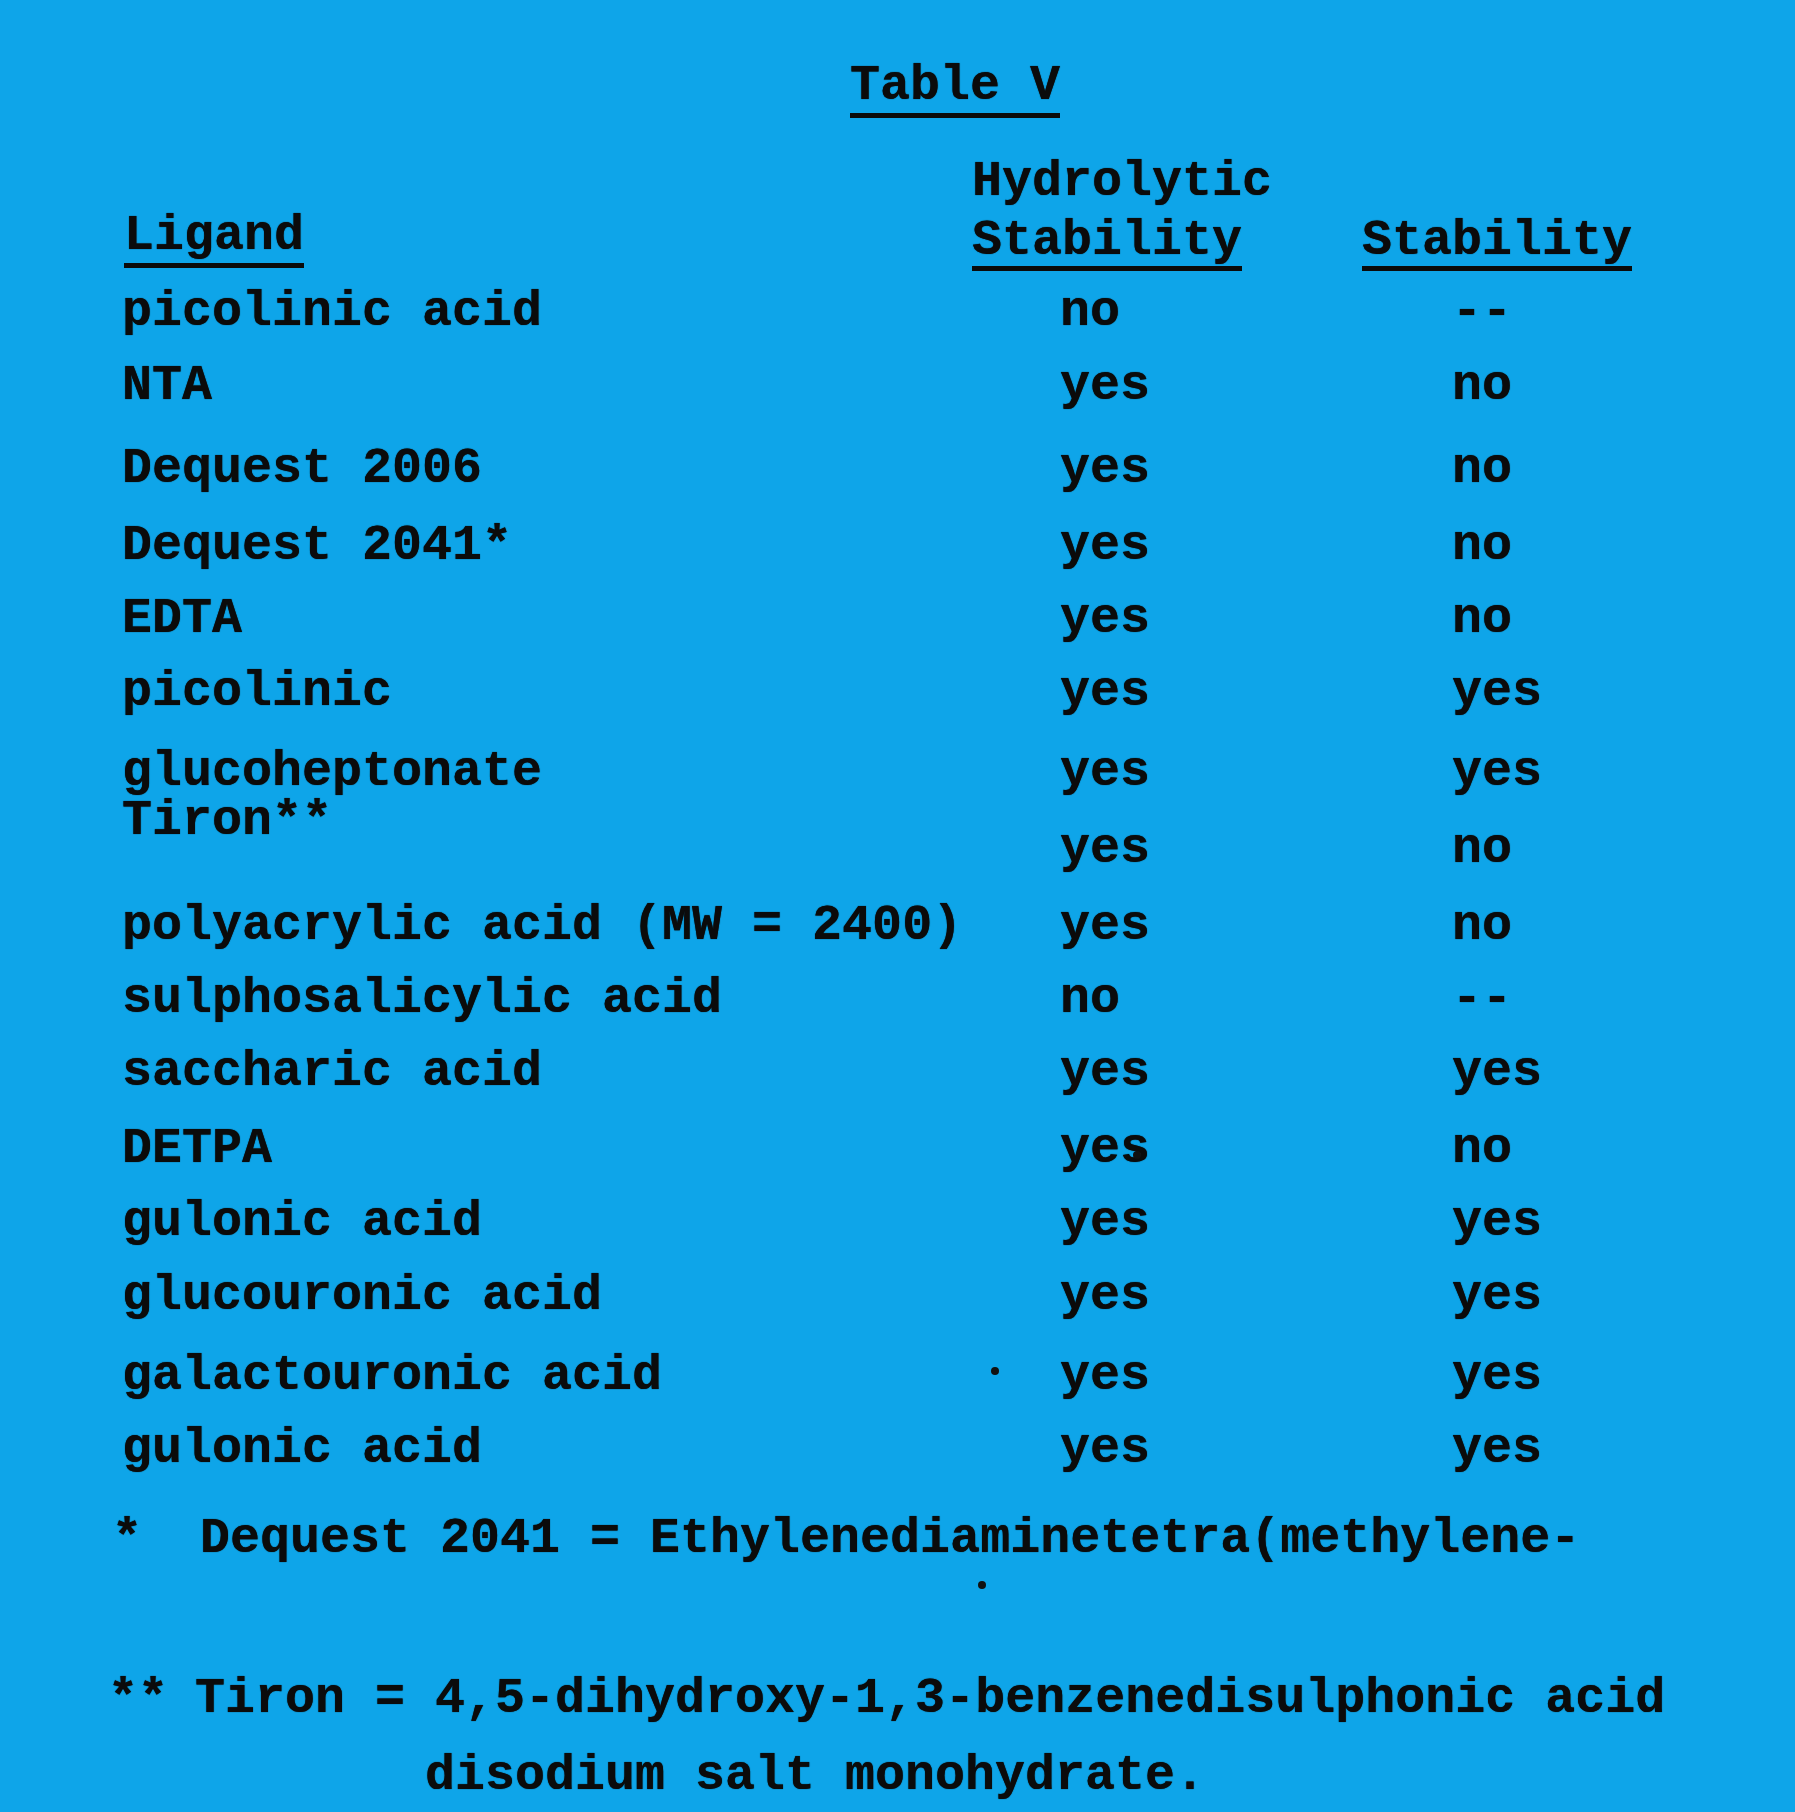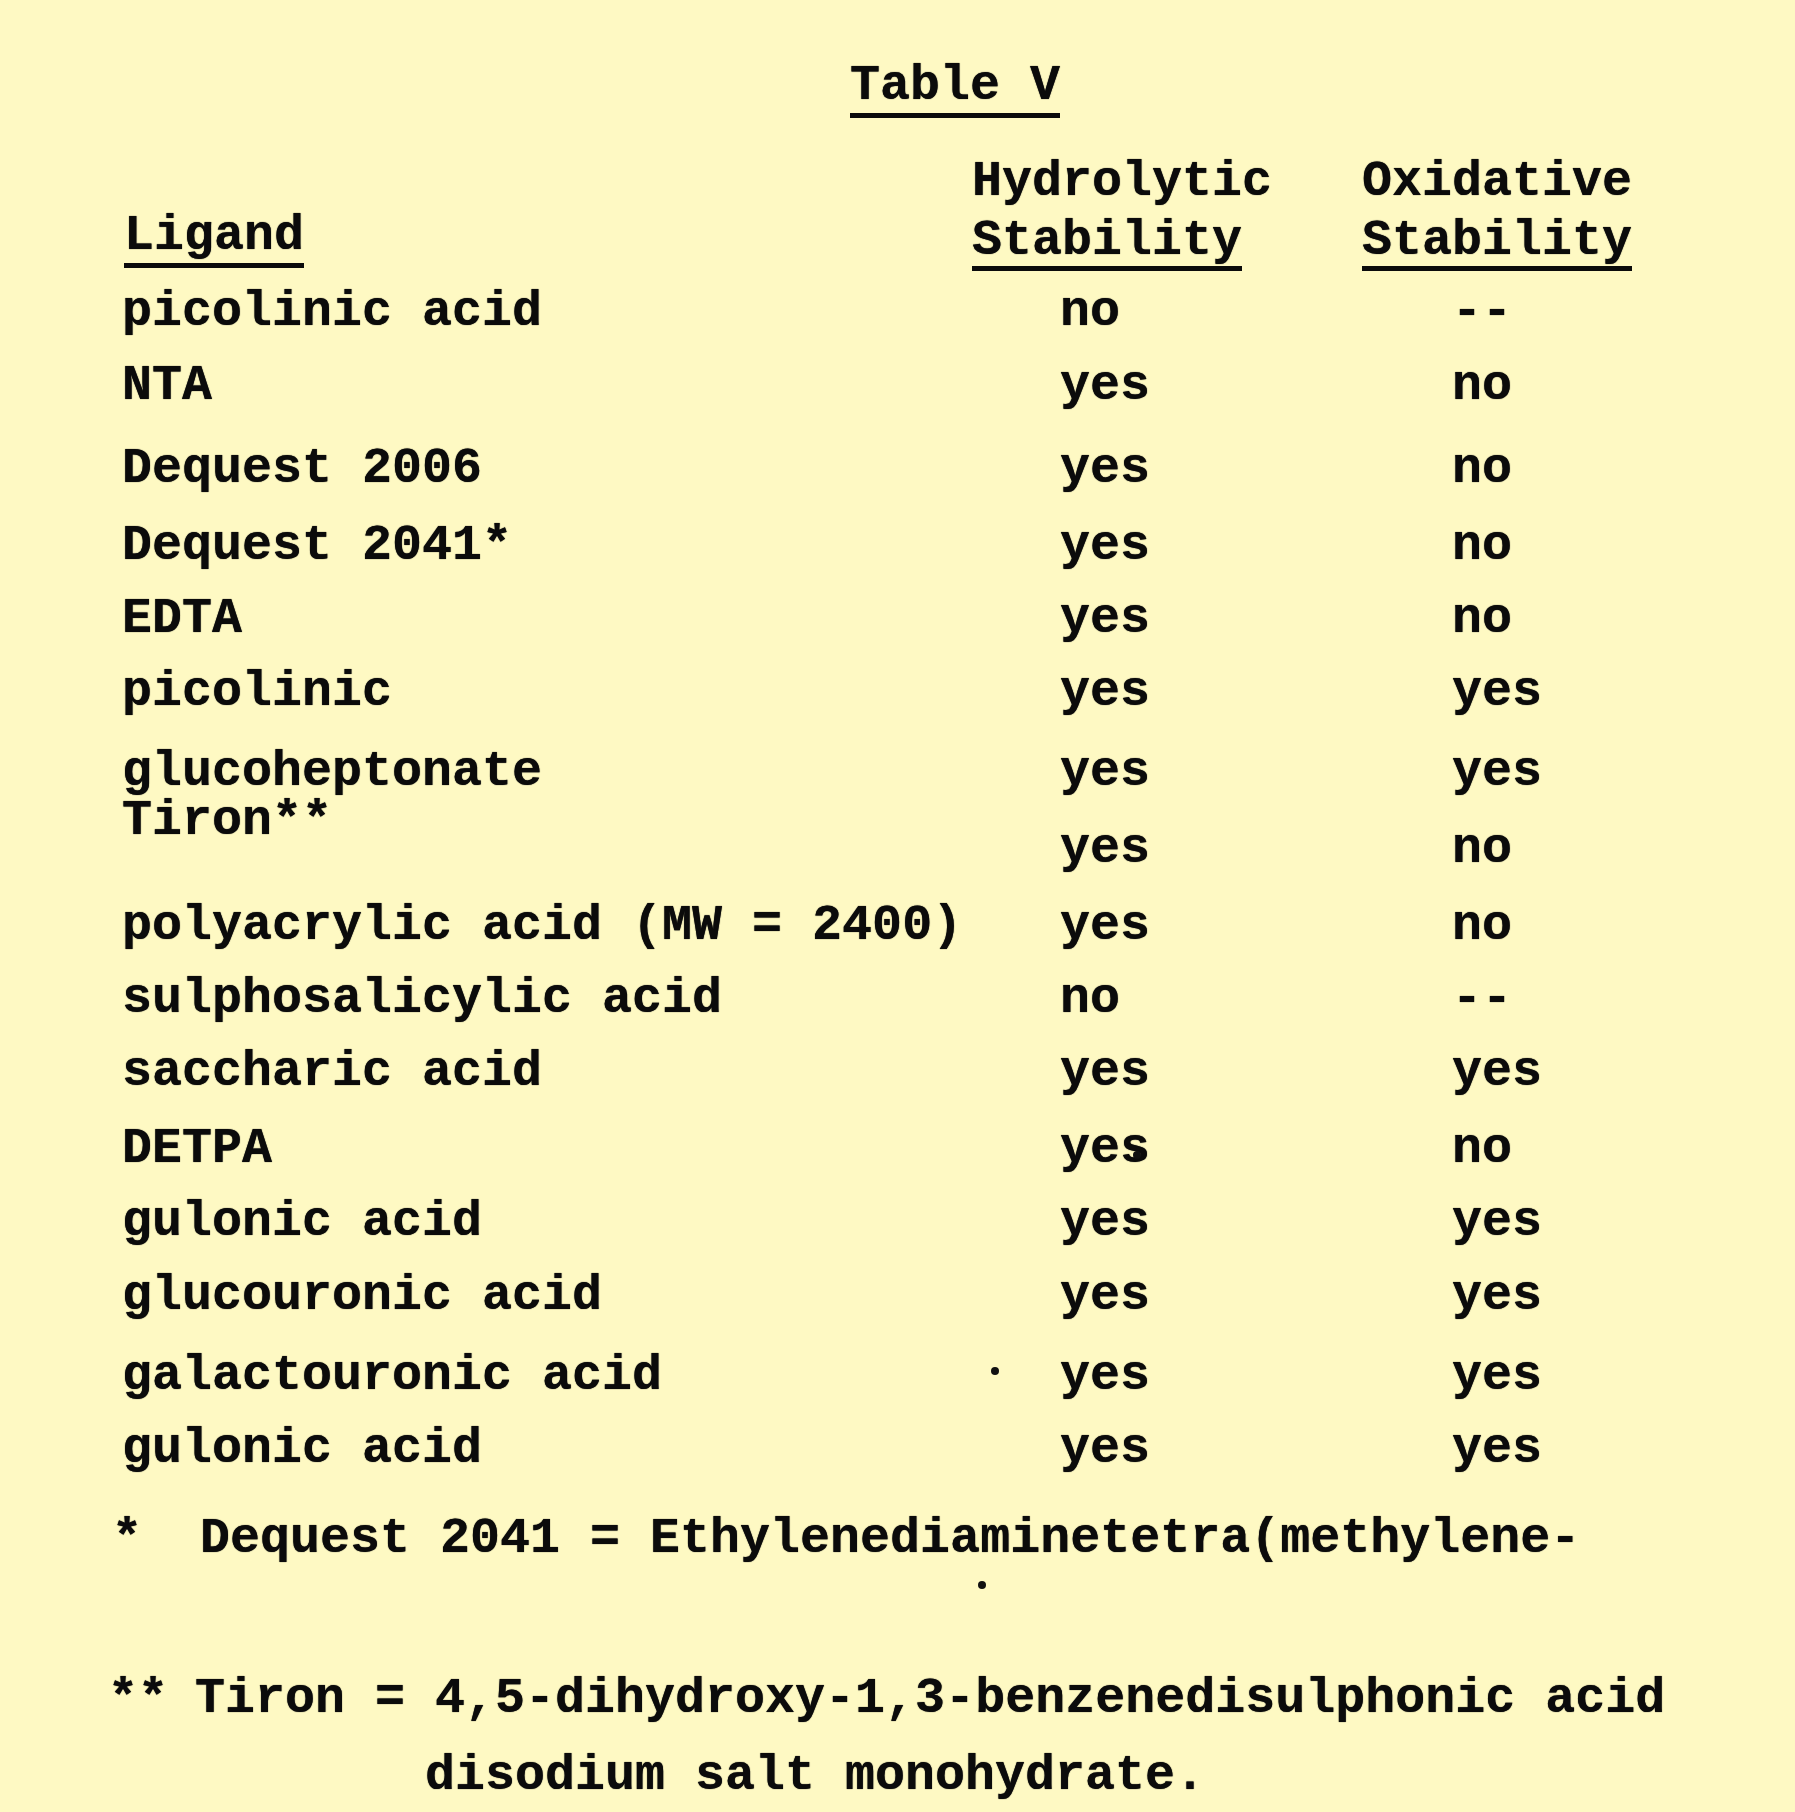--- a/index.html
+++ b/index.html
@@ -1,19 +1,19 @@
 <!DOCTYPE html>
 <html><head>
 <meta charset="utf-8">
 <style>
   html,body { margin:0; padding:0; background:#ffffff; }
   .page {
     position:relative;
     width:1795px; height:1812px;
-    background:#fef9c3;
+    background:#0ea5e9;
     font-family:"Liberation Mono","DejaVu Sans Mono",monospace;
     font-weight:700;
     color:#0b0b0b;
     overflow:hidden;
   }
   .t {
     position:absolute;
     font-size:50px;
     line-height:50px;
     white-space:pre;
@@ -32,21 +32,20 @@
 </head>
 <body>
 
 <div class="page">
 
   <div class="t u pu2" style="left:850px; top:61px;">Table V</div>
 
   <div class="t" style="left:972px; top:157px;">Hydrolytic</div>
   <div class="t u" style="left:972px; top:216px;">Stability</div>
 
-  <div class="t" style="left:1362px; top:157px;">Oxidative</div>
   <div class="t u" style="left:1362px; top:216px;">Stability</div>
 
   <div class="t u pu2" style="left:124px; top:211px;">Ligand</div>
 
   <div class="t" style="left:122px; top:287px;">picolinic acid</div>
   <div class="t" style="left:1060px; top:287px;">no</div>
   <div class="t" style="left:1452px; top:287px;">--</div>
 
   <div class="t" style="left:122px; top:361px;">NTA</div>
   <div class="t" style="left:1060px; top:361px;">yes</div>

